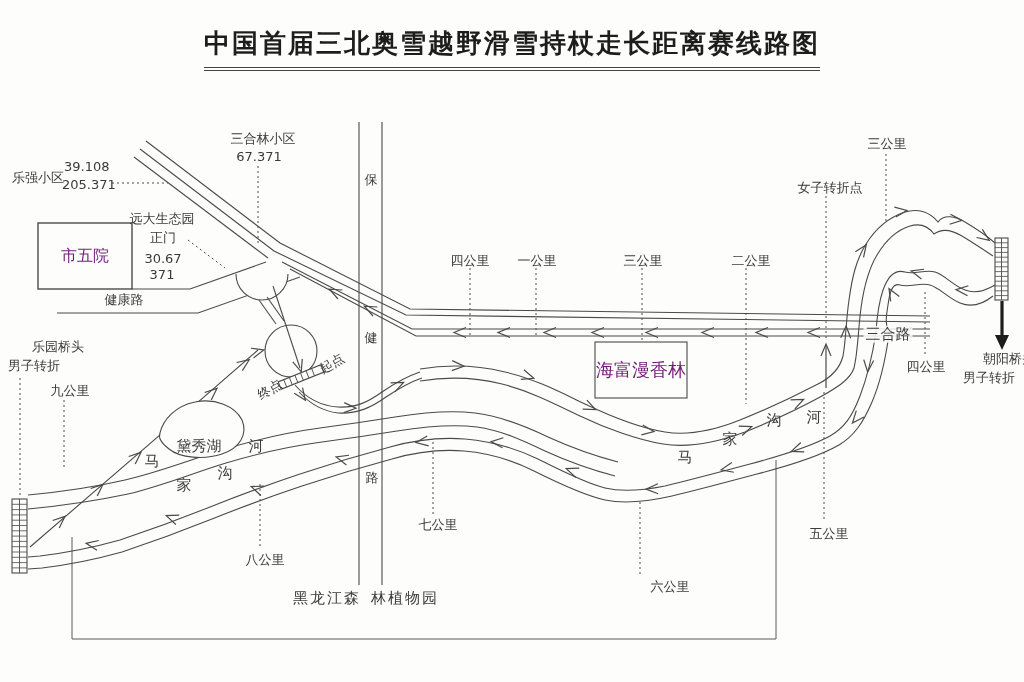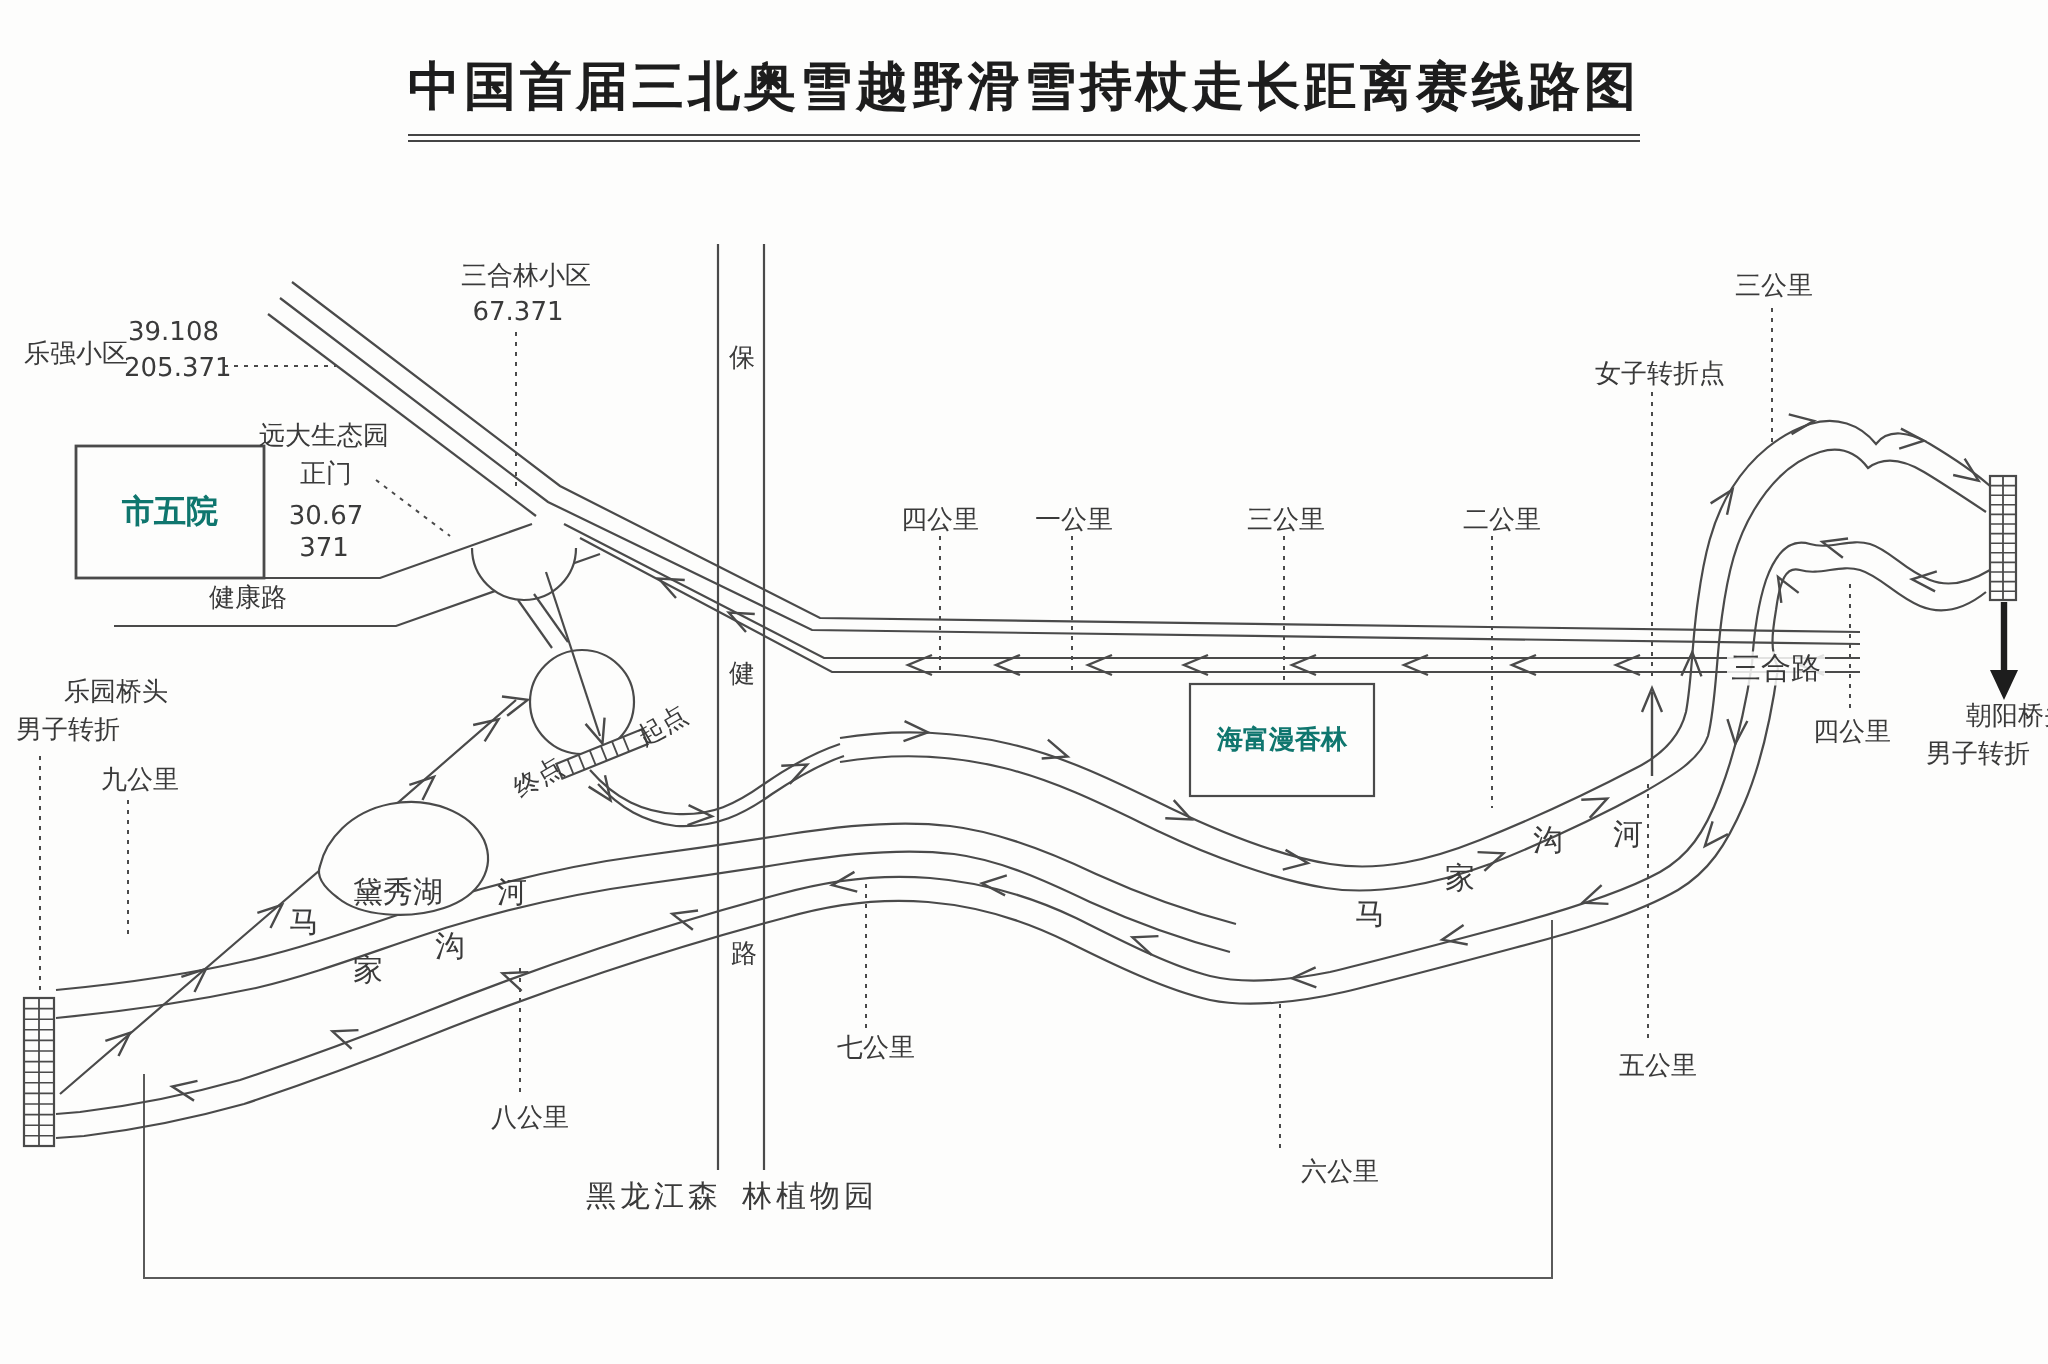--- a/index.html
+++ b/index.html
@@ -11,21 +11,21 @@
   .lbl.left-align{transform:translate(0,-50%);}
   .lbl.big{font-size:15px;}
   .lbl.spaced{letter-spacing:2px;}
   .lbl.onroad{background:rgba(253,253,252,.85);padding:0 2px;font-size:15px;}
   .lbl.rot{transform:translate(-50%,-50%) rotate(-30deg);}
   .lbl.whitebg{background:#fdfdfc;padding:0 1px;}
   #title{position:absolute;top:26px;left:50%;transform:translateX(-50%);
          font-size:26px;font-weight:bold;color:#1d1d1d;letter-spacing:2px;
          border-bottom:4px double #444;padding-bottom:6px;white-space:nowrap;}
   .box-label{position:absolute;display:flex;align-items:center;justify-content:center;
-             font-size:15px;color:#0f766e;font-weight:bold;}
+             font-size:15px;color:#701a75;}
 </style>
 </head>
 <body>
 
 <div id="stage">
 
 <svg id="map-svg" width="1024" height="682" viewBox="0 0 1024 682">
   <defs>
     <path id="ch" d="M-8,-5 L4,0 L-8,5" fill="none" stroke="#4a4a4a" stroke-width="1.2"></path>
   </defs>
@@ -231,21 +231,21 @@
 
 <div class="lbl whitebg" style="left:371px;top:180px;">保</div>
 <div class="lbl whitebg" style="left:371px;top:338px;">健</div>
 <div class="lbl whitebg" style="left:372px;top:478px;">路</div>
 
 <div class="lbl" style="left:470px;top:261px;">四公里</div>
 <div class="lbl" style="left:537px;top:261px;">一公里</div>
 <div class="lbl" style="left:643px;top:261px;">三公里</div>
 <div class="lbl" style="left:751px;top:261px;">二公里</div>
 
-<div class="box-label" style="left:595px;top:342px;width:92px;height:56px;font-size:13px;">海富漫香林</div>
+<div class="box-label" style="left:595px;top:342px;width:92px;height:56px;font-size:18px;">海富漫香林</div>
 
 <div class="lbl" style="left:830px;top:188px;">女子转折点</div>
 <div class="lbl" style="left:887px;top:144px;">三公里</div>
 <div class="lbl onroad" style="left:888px;top:334px;">三合路</div>
 <div class="lbl" style="left:926px;top:367px;">四公里</div>
 
 <div class="lbl" style="left:989px;top:359px;margin-left:20px;">朝阳桥头</div>
 <div class="lbl" style="left:989px;top:378px;">男子转折</div>
 
 <div class="lbl left-align" style="left:8px;top:347px;margin-left:24px;">乐园桥头</div>

